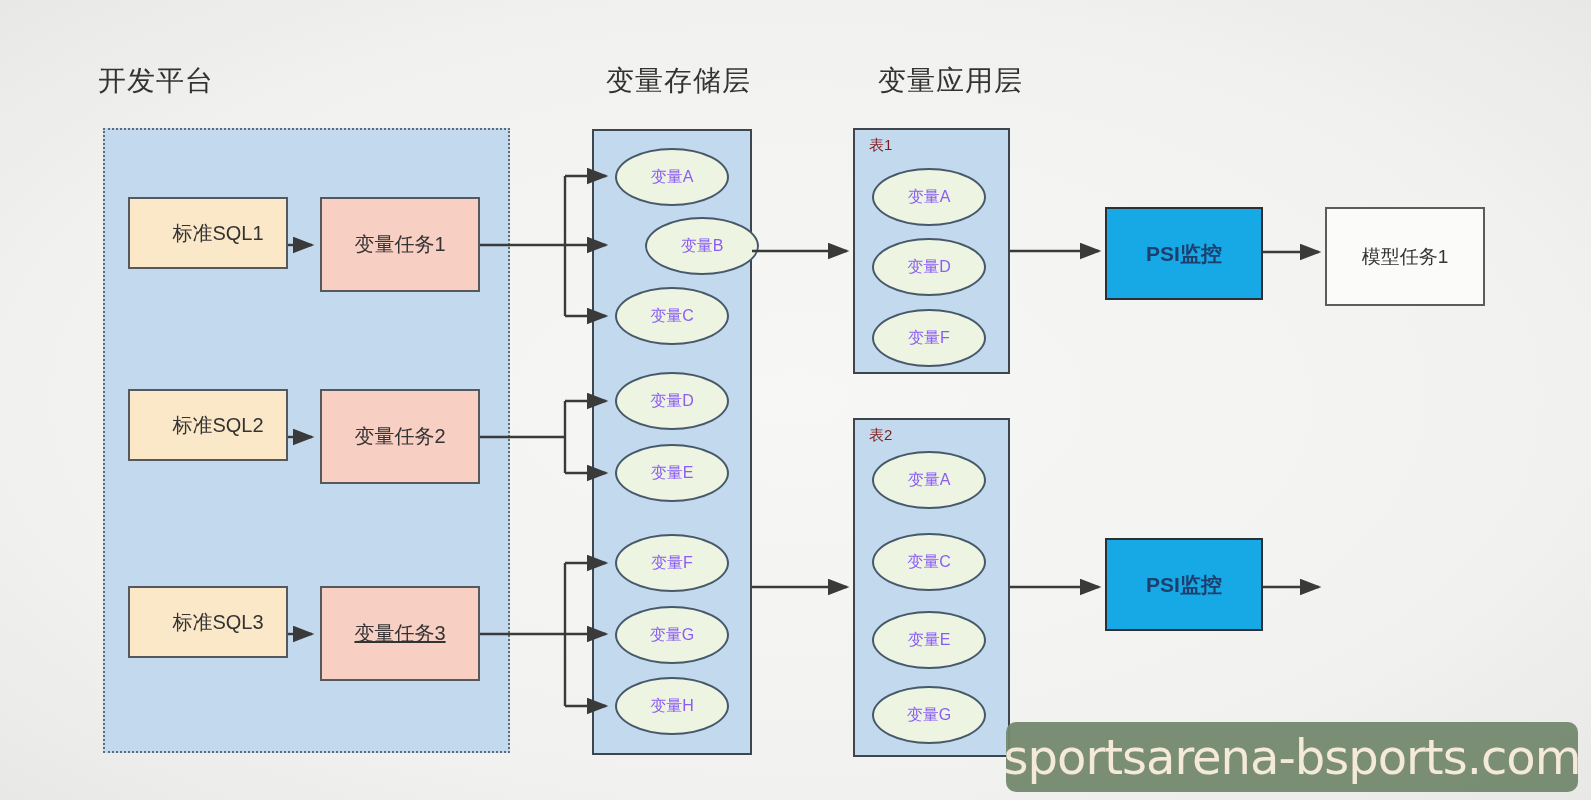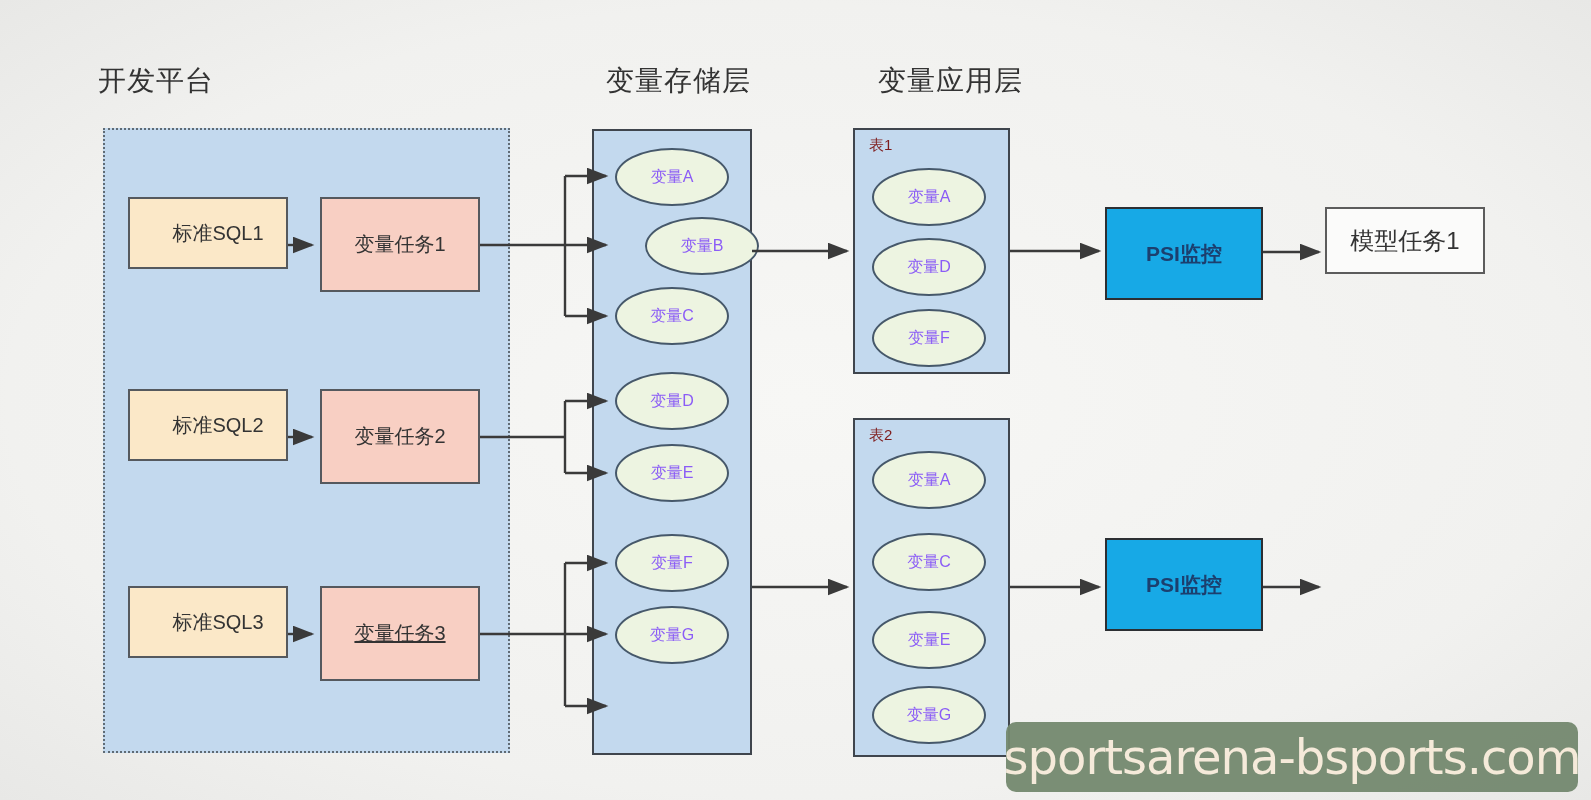--- a/index.html
+++ b/index.html
@@ -45,21 +45,21 @@
   }
   .table-label{position:absolute;left:14px;top:6px;font-size:15px;color:#7f1d1d;}
   .ellipse{
     position:absolute;width:114px;height:58px;border-radius:50%;
     background:var(--ellipse-fill);border:2px solid #46586a;
     display:flex;align-items:center;justify-content:center;
     font-size:16px;color:#8b5cf6;white-space:nowrap;text-align:right;
   }
   .psi-box{width:158px;height:93px;background:var(--psi-fill);border:2px solid #2c2f33;
     color:var(--psi-text);font-weight:bold;font-size:21px;}
-  .model-box{width:160px;height:67px;background:var(--model-fill);border:2px solid #5c5c5c;font-size:24px;}
+  .model-box{width:160px;height:99px;background:var(--model-fill);border:2px solid #5c5c5c;font-size:19px;}
   .connector-layer{position:absolute;left:0;top:0;width:1591px;height:800px;pointer-events:none;}
   .connector-layer line{stroke:var(--arrow);stroke-width:2.4;}
   .watermark{
     position:absolute;left:1006px;top:722px;width:572px;height:70px;
     background:var(--watermark-bg);opacity:.95;border-radius:10px;
     display:flex;align-items:center;justify-content:center;
     font-family:"DejaVu Sans",sans-serif;font-size:48px;letter-spacing:-1px;
     color:var(--watermark-text);white-space:nowrap;z-index:5;
   }
 </style>
@@ -82,20 +82,21 @@
   <div class="node task-box" style="left:320px;top:586px;text-decoration:underline;">变量任务3</div>
 
   <div class="storage-box"></div>
   <div class="ellipse" style="left:615px;top:148px;">变量A</div>
   <div class="ellipse" style="left:645px;top:217px;">变量B</div>
   <div class="ellipse" style="left:615px;top:287px;">变量C</div>
   <div class="ellipse" style="left:615px;top:372px;">变量D</div>
   <div class="ellipse" style="left:615px;top:444px;">变量E</div>
   <div class="ellipse" style="left:615px;top:534px;">变量F</div>
   <div class="ellipse" style="left:615px;top:606px;">变量G</div>
+  <div class="ellipse" style="left:615px;top:677px;">变量H</div>
 
   <div class="table-box" style="top:128px;height:246px;">
     <div class="table-label">表1</div>
   </div>
   <div class="ellipse" style="left:872px;top:168px;">变量A</div>
   <div class="ellipse" style="left:872px;top:238px;">变量D</div>
   <div class="ellipse" style="left:872px;top:309px;">变量F</div>
 
   <div class="table-box" style="top:418px;height:339px;">
     <div class="table-label">表2</div>

